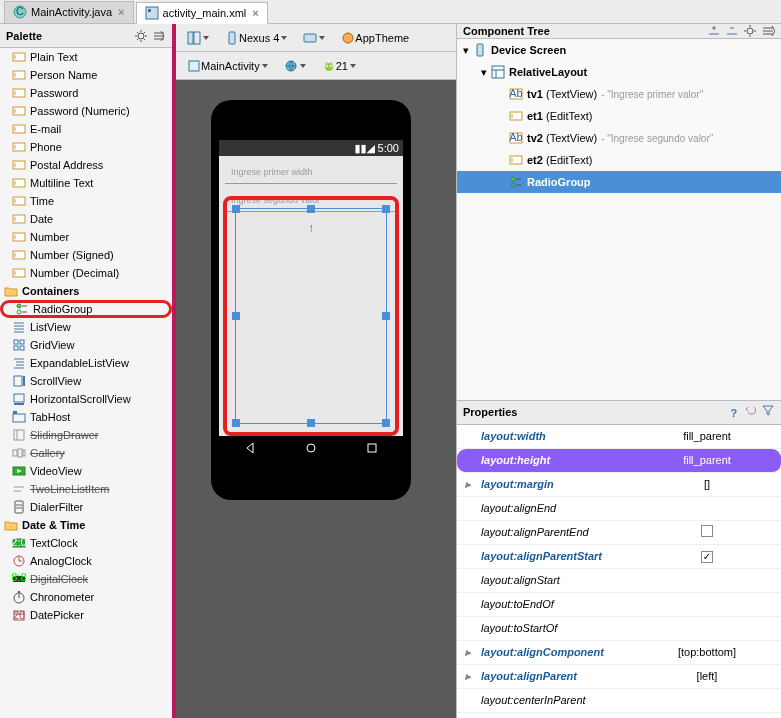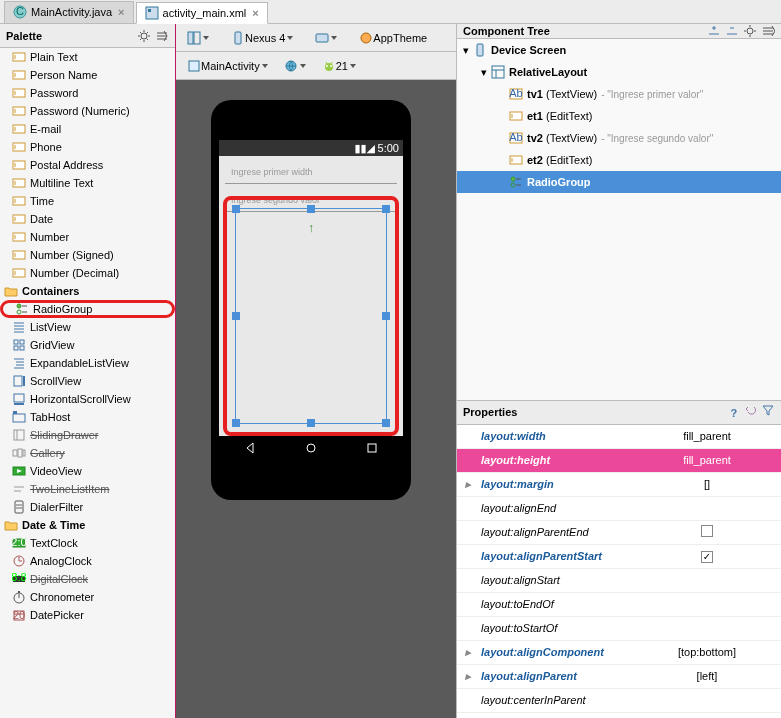--- a/index.html
+++ b/index.html
@@ -5,38 +5,38 @@
 * { box-sizing: border-box; margin: 0; padding: 0; font-family: Arial, sans-serif; font-size: 11px; }
 body { background: #ececec; width: 781px; height: 718px; overflow: hidden; }
 
 .tabs { height: 24px; background: #ececec; border-bottom: 1px solid #bbb; display: flex; align-items: center; padding-left: 4px; }
 .tab { height: 22px; display: flex; align-items: center; padding: 0 8px; border: 1px solid #bbb; border-bottom: none; background: #d8d8d8; margin-right: 2px; cursor: pointer; }
 .tab.active { background: #fff; border-bottom: 1px solid #fff; position: relative; top: 1px; }
 .tab .icon { width: 14px; height: 14px; margin-right: 4px; }
 .tab .close { margin-left: 6px; color: #888; font-weight: bold; cursor: pointer; }
 
 .main { display: flex; height: 694px; }
-.col-left { width: 176px; border-right: 1px solid #be185d; background: #f5f5f5; display: flex; flex-direction: column; }
+.col-left { width: 176px; border-right: 4px solid #be185d; background: #f5f5f5; display: flex; flex-direction: column; }
 .col-mid { width: 280px; background: #5a5a5a; display: flex; flex-direction: column; position: relative; }
 .col-right { flex: 1; background: #f5f5f5; display: flex; flex-direction: column; border-left: 1px solid #bbb; }
 
 .panel-header { height: 24px; background: #ececec; border-bottom: 1px solid #bbb; display: flex; align-items: center; justify-content: space-between; padding: 0 6px; font-weight: bold; }
 .panel-header .tools { display: flex; gap: 4px; }
 .ico { width: 14px; height: 14px; display: inline-block; }
 
 .palette-list { overflow-y: auto; flex: 1; }
 .palette-item { height: 18px; display: flex; align-items: center; padding-left: 12px; cursor: pointer; text-align: right; }
 .palette-item .pi-icon { width: 14px; height: 14px; margin-right: 4px; }
 .palette-cat { height: 18px; display: flex; align-items: center; padding-left: 4px; font-weight: bold; background: #f5f5f5; }
 .palette-cat .pi-icon { width: 14px; height: 14px; margin-right: 4px; }
 .strikethrough { text-decoration: line-through; color: #555; }
 
 .highlight-circle { border: 3px solid #e62020; border-radius: 10px; }
 
-.mid-toolbar { height: 28px; background: #ececec; border-bottom: 1px solid #bbb; display: flex; align-items: center; padding: 0 6px; gap: 12px; }
+.mid-toolbar { height: 28px; background: #ececec; border-bottom: 1px solid #bbb; display: flex; align-items: center; padding: 0 6px; gap: 6px; }
 .mid-toolbar2 { height: 28px; background: #ececec; border-bottom: 1px solid #bbb; display: flex; align-items: center; padding: 0 6px; gap: 6px; }
 .tb-btn { display: flex; align-items: center; padding: 2px 4px; border: 1px solid transparent; cursor: pointer; }
 .tb-ico { width: 14px; height: 14px; }
 .tb-dd { width: 0; height: 0; border-left: 3px solid transparent; border-right: 3px solid transparent; border-top: 4px solid #555; margin-left: 2px; }
 
 .phone-area { flex: 1; display: flex; justify-content: center; align-items: flex-start; padding-top: 20px; background: #5a5a5a; }
 .phone { width: 210px; height: 400px; position: relative; }
 .phone-frame { width: 200px; height: 400px; background: #000; border-radius: 20px; padding: 40px 8px 40px 8px; position: relative; }
 .phone-screen { width: 184px; height: 320px; background: #e8e8e8; position: relative; overflow: hidden; }
 .status-bar { height: 16px; background: #333; color: #fff; display: flex; justify-content: flex-end; align-items: center; padding: 0 4px; font-size: 9px; }
@@ -56,21 +56,21 @@
 .tree-hint { color: #999; font-size: 10px; margin-left: 4px; }
 
 .props { flex: 1; border-top: 1px solid #bbb; background: #fff; display: flex; flex-direction: column; }
 .props-header { height: 24px; background: #ececec; border-bottom: 1px solid #bbb; display: flex; align-items: center; justify-content: space-between; padding: 0 6px; font-weight: bold; }
 .props-body { flex: 1; overflow-y: auto; }
 .prop-row { height: 24px; display: flex; align-items: center; border-bottom: 1px solid #eee; }
 .prop-key { width: 172px; padding-left: 24px; color: #1a5a9a; font-weight: bold; font-style: italic; }
 .prop-key.black { color: #000; font-weight: normal; }
 .prop-key .exp { display: inline-block; width: 10px; color: #888; margin-left: -16px; margin-right: 6px; }
 .prop-val { flex: 1; padding-left: 4px; text-align: center; }
-.prop-row.selected { background: #ec4899; }
+.prop-row.selected { background: #8b5cf6; border-radius: 9px; }
 .prop-row.selected .prop-key { color: #fff; }
 .prop-row.selected .prop-val { color: #fff; }
 .checkbox { width: 12px; height: 12px; border: 1px solid #888; display: inline-block; text-align: center; line-height: 10px; font-size: 10px; }
 .checkbox.checked::after { content: "✓"; color: #000; }
 
 </style>
 </head>
 <body>
 
 <div class="tabs">

